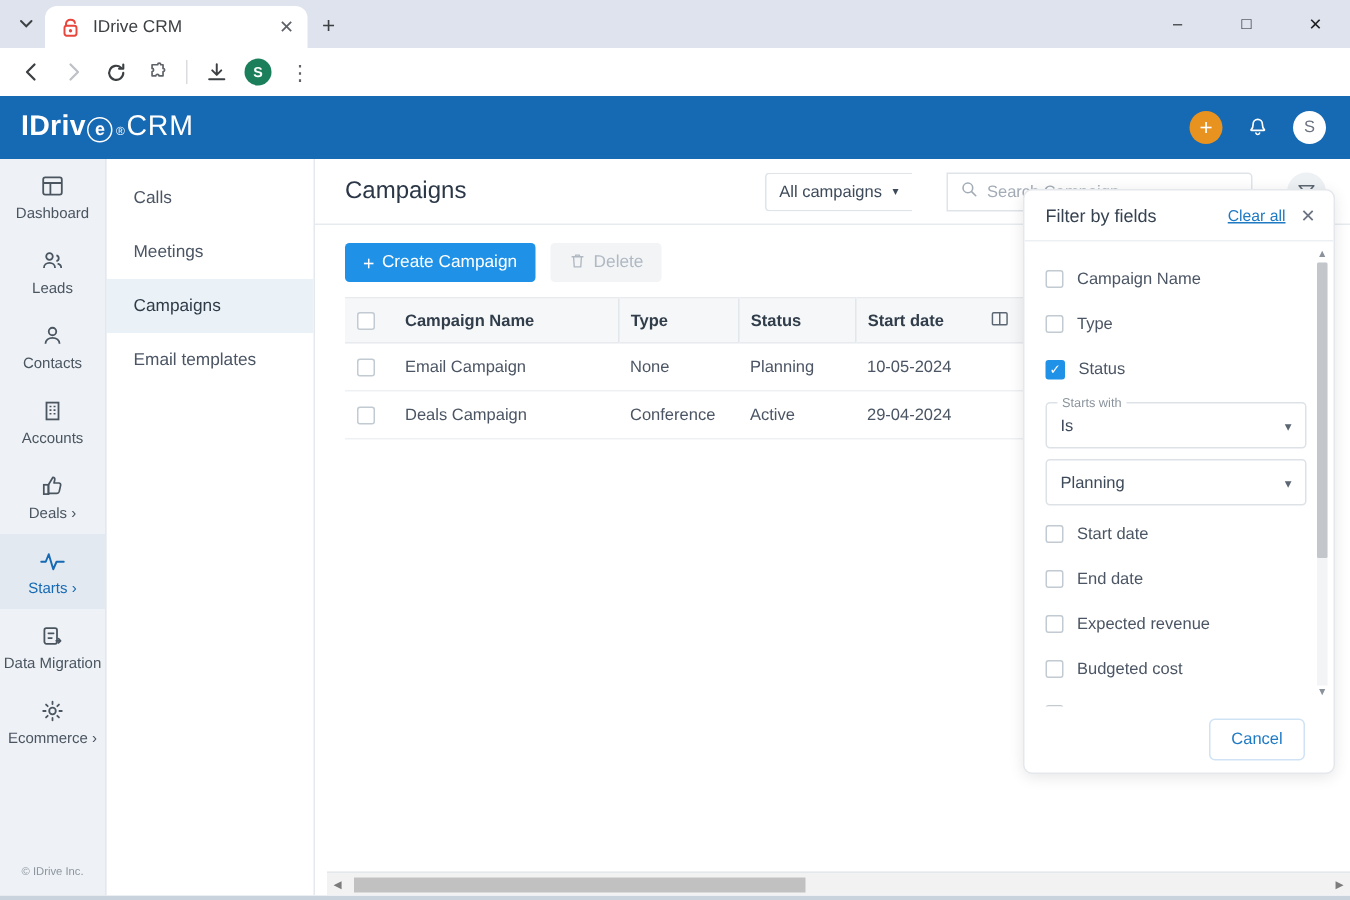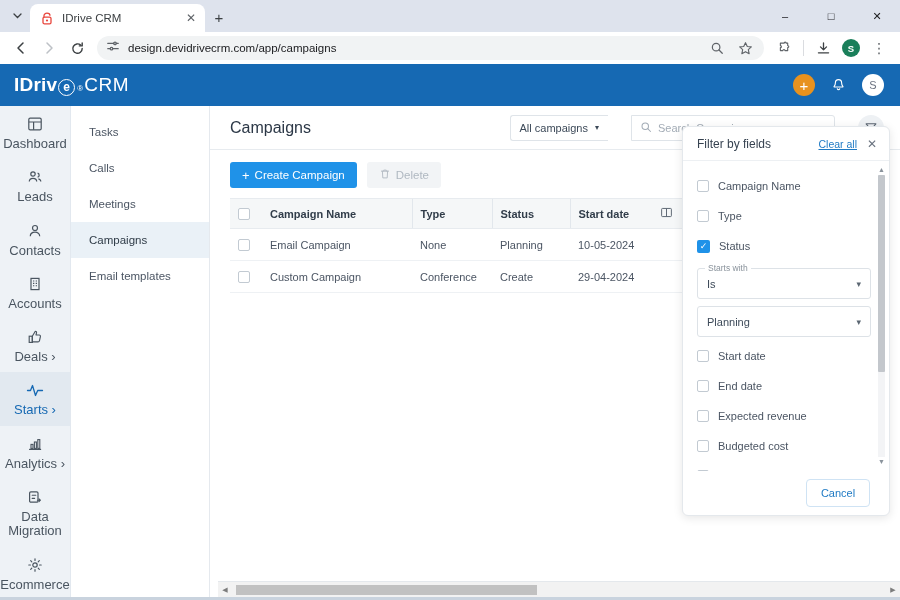--- a/index.html
+++ b/index.html
@@ -88,21 +88,21 @@
   .sidebar {
     width: 71px; background: #eef2f6; border-right: 1px solid #e2e8ef;
     display: flex; flex-direction: column; flex: none; position: relative;
   }
   .side-item {
     padding: 9px 2px 8px; display: flex; flex-direction: column; align-items: center;
     gap: 4px; color: #4a5560;
   }
   .side-item.active { background: #e2e9f0; color: #1669b3; }
   .side-ico { display:flex; align-items:center; justify-content:center; height: 18px; }
-  .side-label { font-size: 13px; text-align: center; line-height: 1.1; }
+  .side-label { font-size: 10px; text-align: center; line-height: 1.1; }
   .side-footer {
     margin-top: auto; font-size: 7.5px; color: #8b949e; text-align: center; padding-bottom: 12px;
   }
 
   
   .subnav {
     width: 139px; background: #fff; border-right: 1px solid #e5e9ee;
     flex: none; padding-top: 8px;
   }
   .subnav-item {
@@ -268,43 +268,20 @@
     <div class="tb-icon">
       <svg width="16" height="16" viewBox="0 0 16 16">
           <path d="M6 3l5 5-5 5" stroke="#bdc1c6" stroke-width="1.5" fill="none" stroke-linecap="round" stroke-linejoin="round"></path>
         </svg>
     </div>
     <div class="tb-icon">
       <svg width="15" height="15" viewBox="0 0 16 16">
           <path d="M13 8a5 5 0 1 1-1.6-3.6" stroke="#3c4043" stroke-width="1.5" fill="none" stroke-linecap="round"></path>
           <path d="M13 2.2V5.2H10" stroke="#3c4043" stroke-width="1.5" fill="none" stroke-linecap="round" stroke-linejoin="round"></path>
         </svg>
-    </div>
-    <div class="omnibox">
-      <span>
-        <svg width="14" height="14" viewBox="0 0 16 16">
-          <path d="M2 5h7M11.5 5H14M2 11h3M7.5 11H14" stroke="#5f6368" stroke-width="1.3" stroke-linecap="round"></path>
-          <circle cx="10.3" cy="5" r="1.5" fill="none" stroke="#5f6368" stroke-width="1.3"></circle>
-          <circle cx="6.3" cy="11" r="1.5" fill="none" stroke="#5f6368" stroke-width="1.3"></circle>
-        </svg>
-      </span>
-      <span class="omnibox-url">design.devidrivecrm.com/app/campaigns</span>
-      <span class="omni-right">
-        <span class="tb-icon">
-          <svg width="14" height="14" viewBox="0 0 16 16">
-              <circle cx="7" cy="7" r="4.3" fill="none" stroke="#5f6368" stroke-width="1.4"></circle>
-              <path d="M10.3 10.3L14 14" stroke="#5f6368" stroke-width="1.4" stroke-linecap="round"></path>
-            </svg>
-        </span>
-        <span class="tb-icon">
-          <svg width="15" height="15" viewBox="0 0 16 16">
-              <path d="M8 1.8l1.9 4 4.3.5-3.2 2.9.9 4.3L8 11.4 4.1 13.5l.9-4.3L1.8 6.3l4.3-.5z" fill="none" stroke="#5f6368" stroke-width="1.2" stroke-linejoin="round"></path>
-            </svg>
-        </span>
-      </span>
     </div>
     <div class="tb-icon">
       <svg width="15" height="15" viewBox="0 0 16 16">
           <path d="M6 2.3h1.6a1.1 1.1 0 1 1 2.2 0h1.6v2.6a1.1 1.1 0 1 1 0 2.2v3.1H8.5a1.1 1.1 0 1 0-2.2 0H3.6V7.1a1.1 1.1 0 1 0 0-2.2V2.3z" fill="none" stroke="#5f6368" stroke-width="1.2" stroke-linejoin="round"></path>
         </svg>
     </div>
     <div class="tb-sep"></div>
     <div class="tb-icon">
       <svg width="15" height="15" viewBox="0 0 16 16">
           <path d="M8 2v7.3M4.8 6.3L8 9.5l3.2-3.2" stroke="#3c4043" stroke-width="1.4" fill="none" stroke-linecap="round" stroke-linejoin="round"></path>
@@ -391,52 +368,40 @@
           <span class="side-ico">
             <svg width="18" height="16" viewBox="0 0 18 16">
                 <path d="M1.5 8.5h3l2-5 3 10 2.2-5h4.8" fill="none" stroke="currentColor" stroke-width="1.3" stroke-linecap="round" stroke-linejoin="round"></path>
               </svg>
           </span>
           <span class="side-label">Starts ›</span>
         </div>
         <div class="side-item">
           <span class="side-ico">
             <svg width="16" height="16" viewBox="0 0 16 16">
-                <path d="M2.6 13.4h11" stroke="currentColor" stroke-width="1.2" stroke-linecap="round"></path>
-                <rect x="4" y="8.4" width="2" height="4" fill="none" stroke="currentColor" stroke-width="1.1"></rect>
-                <rect x="7.4" y="6" width="2" height="6.4" fill="none" stroke="currentColor" stroke-width="1.1"></rect>
-                <rect x="10.8" y="3.6" width="2" height="8.8" fill="none" stroke="currentColor" stroke-width="1.1"></rect>
-              </svg>
-          </span>
-          <span class="side-label">Analytics ›</span>
-        </div>
-        <div class="side-item">
-          <span class="side-ico">
-            <svg width="16" height="16" viewBox="0 0 16 16">
                 <rect x="2.6" y="2.8" width="8.4" height="10.4" rx="1.3" fill="none" stroke="currentColor" stroke-width="1.2"></rect>
                 <path d="M5.2 6.2h3.6M5.2 9.4h2.4" stroke="currentColor" stroke-width="1.1" stroke-linecap="round"></path>
                 <path d="M10.4 11.2h3M12 9.8l1.4 1.4-1.4 1.4" fill="none" stroke="currentColor" stroke-width="1.1" stroke-linecap="round" stroke-linejoin="round"></path>
               </svg>
           </span>
           <span class="side-label">Data Migration</span>
         </div>
         <div class="side-item">
           <span class="side-ico">
             <svg width="16" height="16" viewBox="0 0 16 16">
                 <circle cx="8" cy="8" r="2.2" fill="none" stroke="currentColor" stroke-width="1.2"></circle>
                 <path d="M8 1.8v1.6M8 12.6v1.6M1.8 8h1.6M12.6 8h1.6M3.7 3.7l1.1 1.1M11.2 11.2l1.1 1.1M12.3 3.7l-1.1 1.1M4.8 11.2l-1.1 1.1" stroke="currentColor" stroke-width="1.2" stroke-linecap="round"></path>
               </svg>
           </span>
           <span class="side-label">Ecommerce ›</span>
         </div>
         <div class="side-footer">© IDrive Inc.</div>
       </div>
 
       <div class="subnav">
-        <div class="subnav-item">Tasks</div>
         <div class="subnav-item">Calls</div>
         <div class="subnav-item">Meetings</div>
         <div class="subnav-item active">Campaigns</div>
         <div class="subnav-item">Email templates</div>
       </div>
 
       <div class="main">
 
         <div class="page-head">
           <div class="page-title">Campaigns</div>
@@ -500,23 +465,23 @@
               <tr>
                 <td class="col-cb"><span class="cb"></span></td>
                 <td>Email Campaign</td>
                 <td>None</td>
                 <td>Planning</td>
                 <td>10-05-2024</td>
                 <td></td>
               </tr>
               <tr>
                 <td class="col-cb"><span class="cb"></span></td>
-                <td>Custom Campaign</td>
+                <td>Deals Campaign</td>
                 <td>Conference</td>
-                <td>Create</td>
+                <td>Active</td>
                 <td>29-04-2024</td>
                 <td></td>
               </tr>
             </tbody>
           </table>
         </div>
 
         <div class="filter-panel">
           <div class="fp-head">
             <span class="fp-title">Filter by fields</span>

